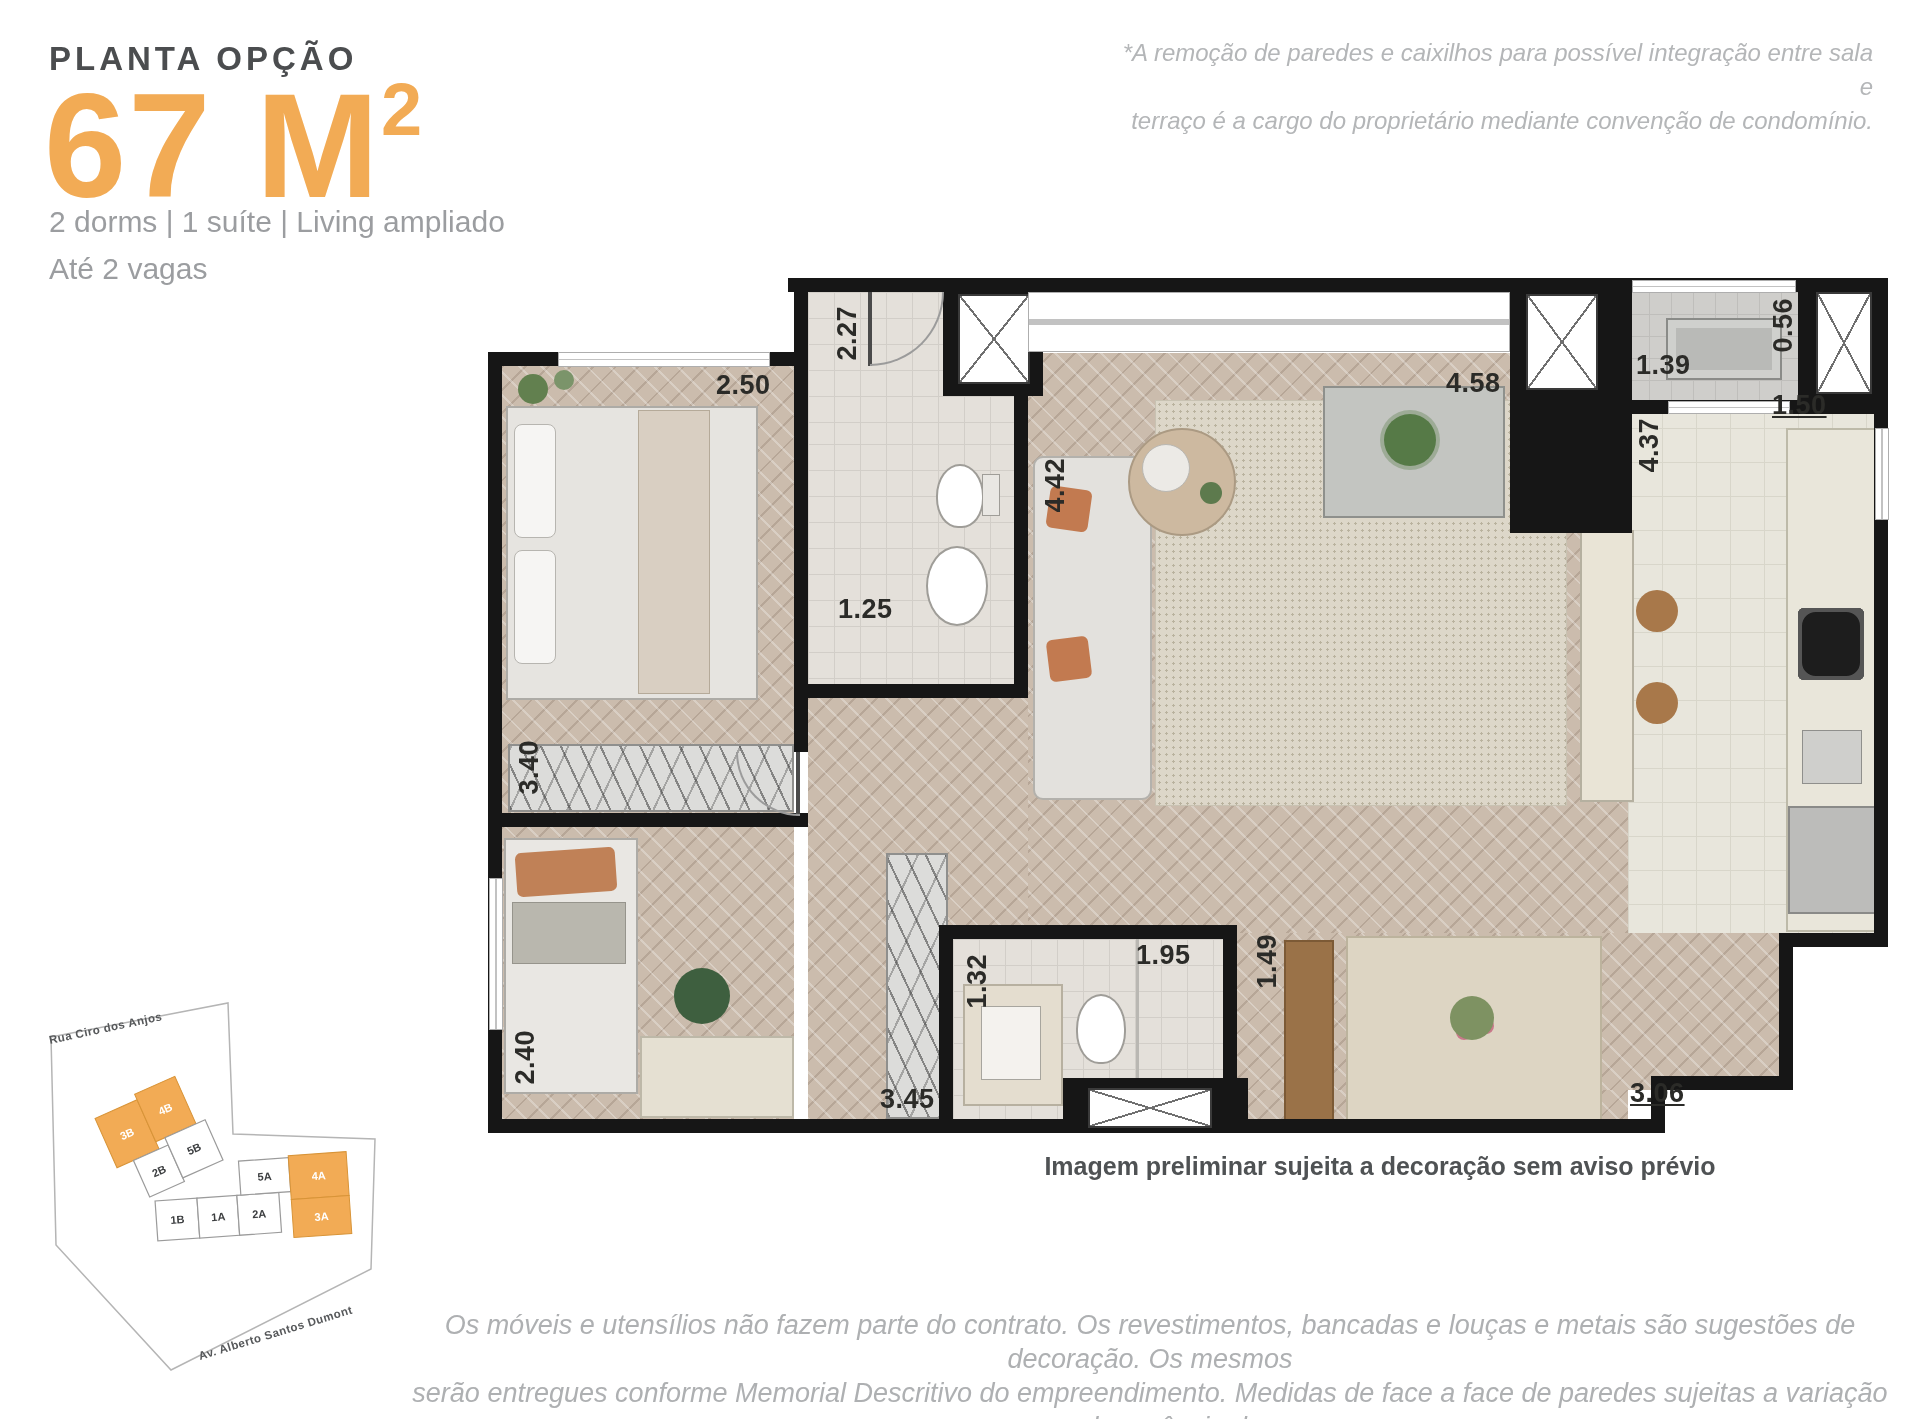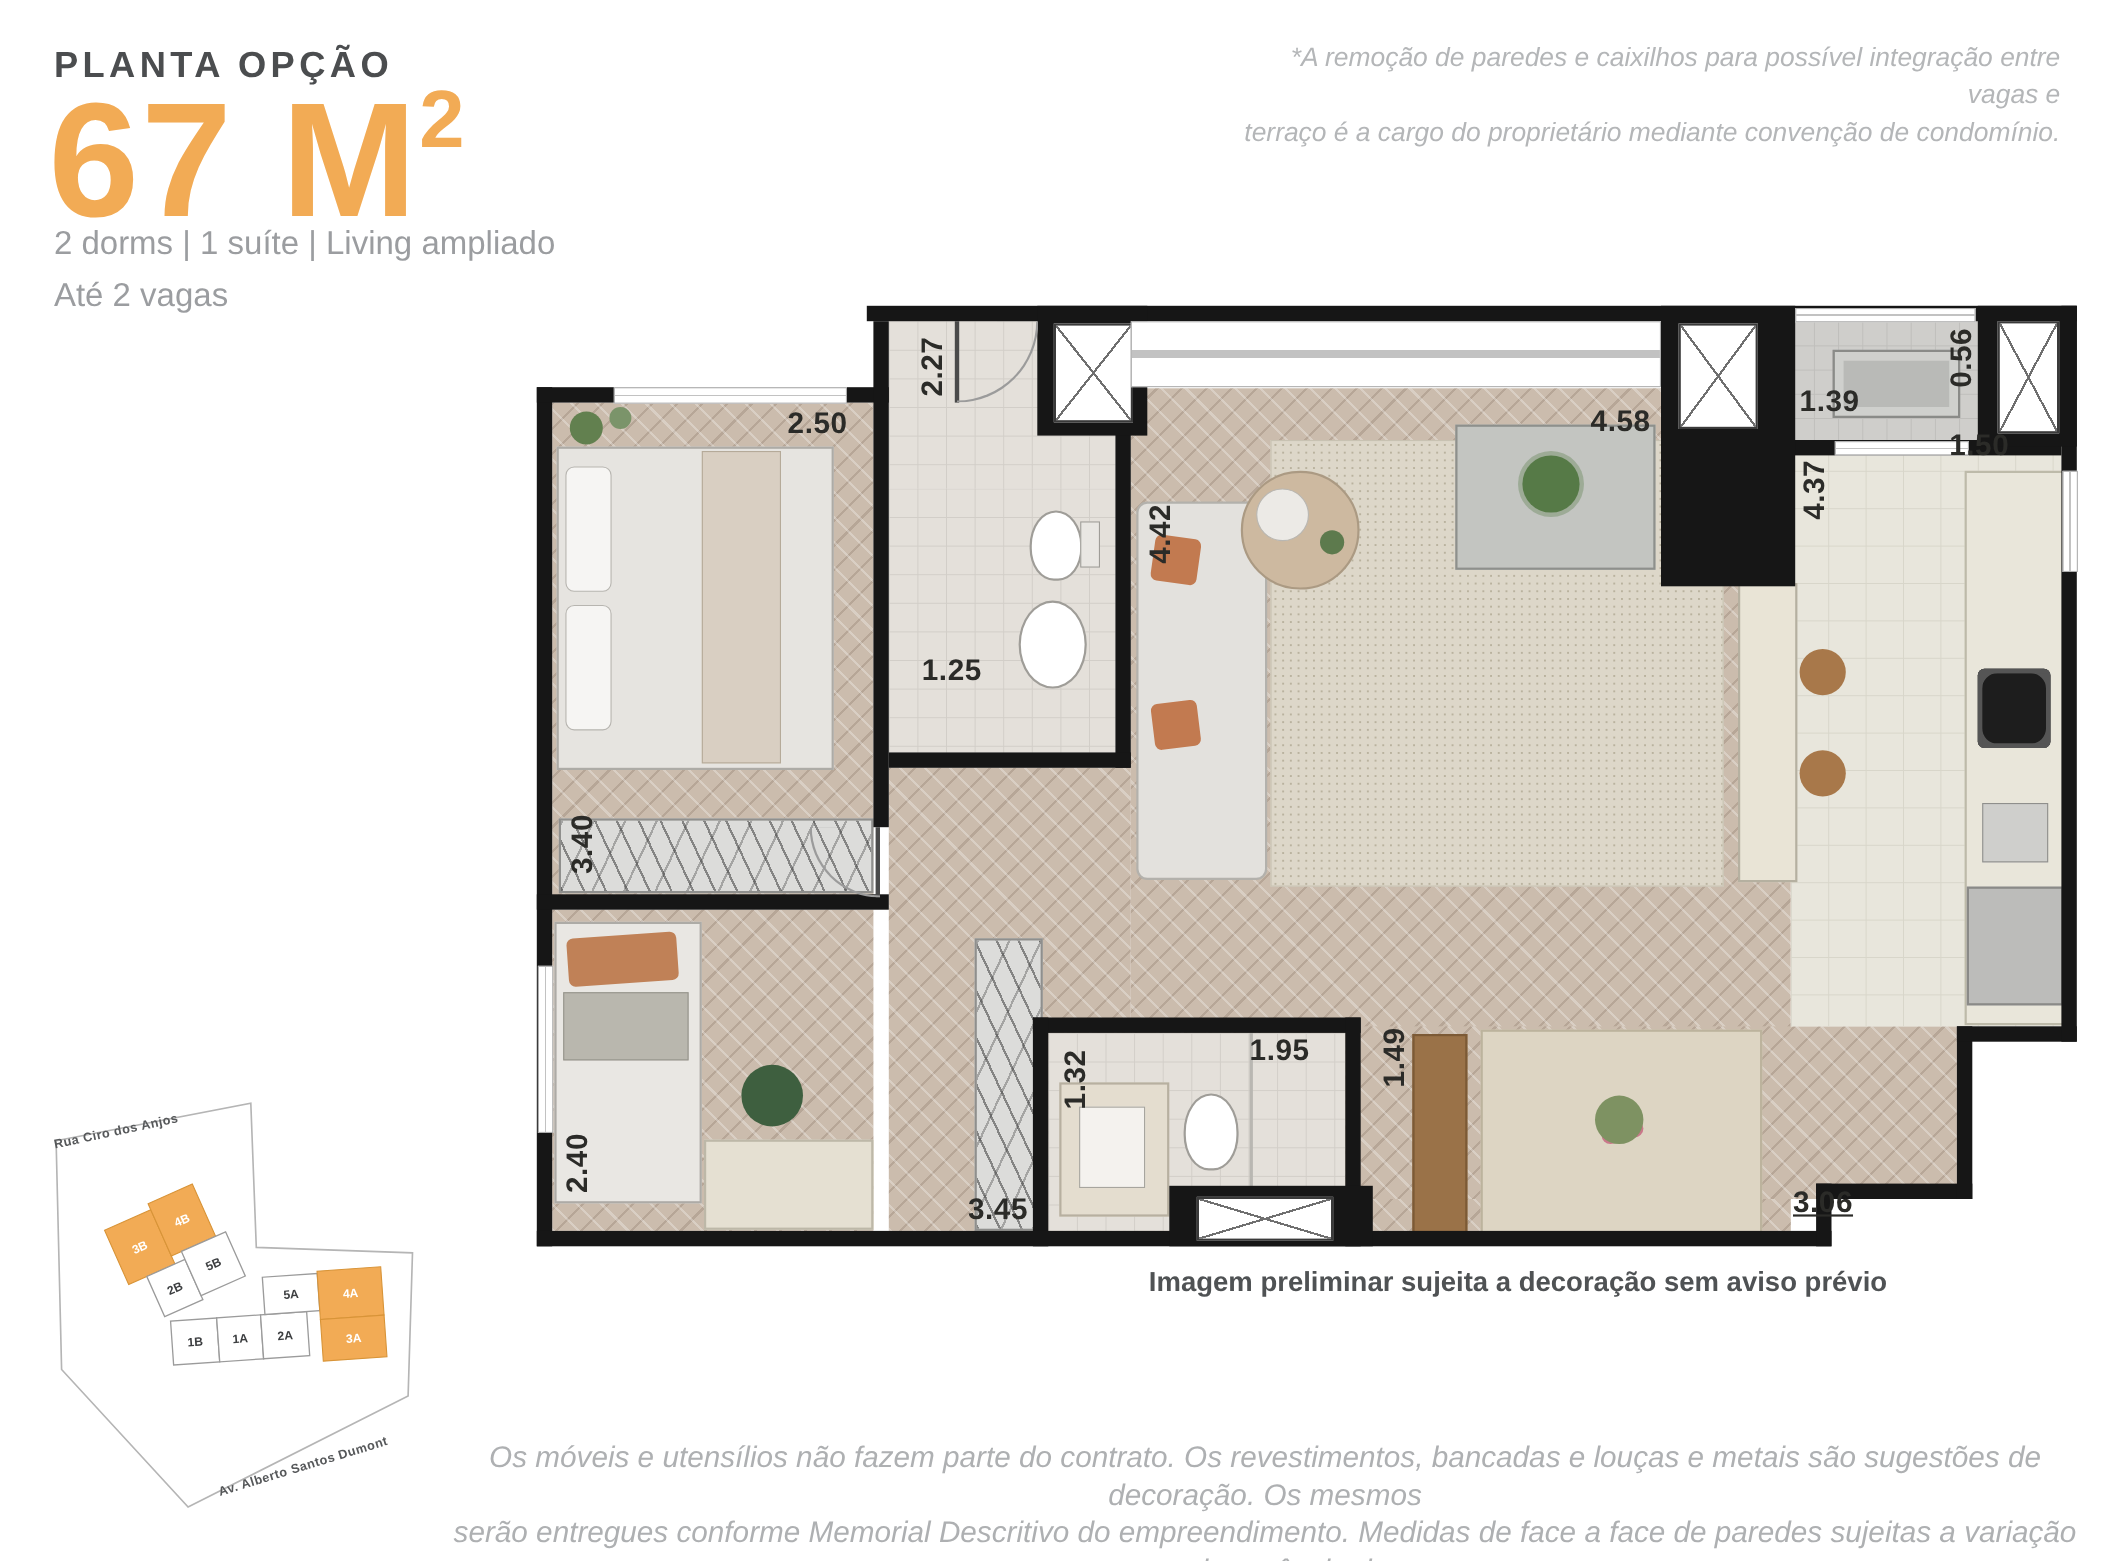--- a/index.html
+++ b/index.html
@@ -65,21 +65,21 @@
 
 <div id="canvas">
 
   <div class="kicker">PLANTA OPÇÃO</div>
   <div class="bigarea"><span>67 M</span><span class="sup">2</span></div>
   <div class="features">
     <div>2 dorms | 1 suíte | Living ampliado</div>
     <div>Até 2 vagas</div>
   </div>
   <div class="note-tr">
-    <div>*A remoção de paredes e caixilhos para possível integração entre vagas e</div>
+    <div>*A remoção de paredes e caixilhos para possível integração entre sala e</div>
     <div>terraço é a cargo do proprietário mediante convenção de condomínio.</div>
   </div>
 
   <div id="plan">
 
     <div class="wood" style="left:14px;top:88px;width:292px;height:460px;"></div>
     <div class="wood" style="left:14px;top:549px;width:292px;height:292px;"></div>
     <div class="tile" style="left:320px;top:14px;width:206px;height:152px;"></div>
     <div class="tile" style="left:320px;top:166px;width:206px;height:240px;"></div>
     <div class="wood" style="left:320px;top:420px;width:220px;height:421px;"></div>
@@ -178,21 +178,21 @@
 
     <div class="dim v" style="left:344px;top:28px;">2.27</div>
     <div class="dim" style="left:228px;top:92px;">2.50</div>
     <div class="dim" style="left:350px;top:316px;">1.25</div>
     <div class="dim v" style="left:26px;top:462px;">3.40</div>
     <div class="dim v" style="left:552px;top:180px;">4.42</div>
     <div class="dim" style="left:958px;top:90px;">4.58</div>
     <div class="dim" style="left:1148px;top:72px;">1.39</div>
     <div class="dim v" style="left:1280px;top:20px;">0.56</div>
     <div class="dim v" style="left:1146px;top:140px;">4.37</div>
-    <div class="dim" style="left:1284px;top:112px;">1.50</div>
+    <div class="dim" style="left:1284px;top:112px;text-decoration:underline;">1.50</div>
     <div class="dim v" style="left:22px;top:752px;">2.40</div>
     <div class="dim" style="left:392px;top:806px;">3.45</div>
     <div class="dim v" style="left:474px;top:676px;">1.32</div>
     <div class="dim" style="left:648px;top:662px;">1.95</div>
     <div class="dim v" style="left:764px;top:656px;">1.49</div>
     <div class="dim" style="left:1142px;top:800px;text-decoration:underline;">3.06</div>
   </div>
 
   <div class="caption">Imagem preliminar sujeita a decoração sem aviso prévio</div>
 

